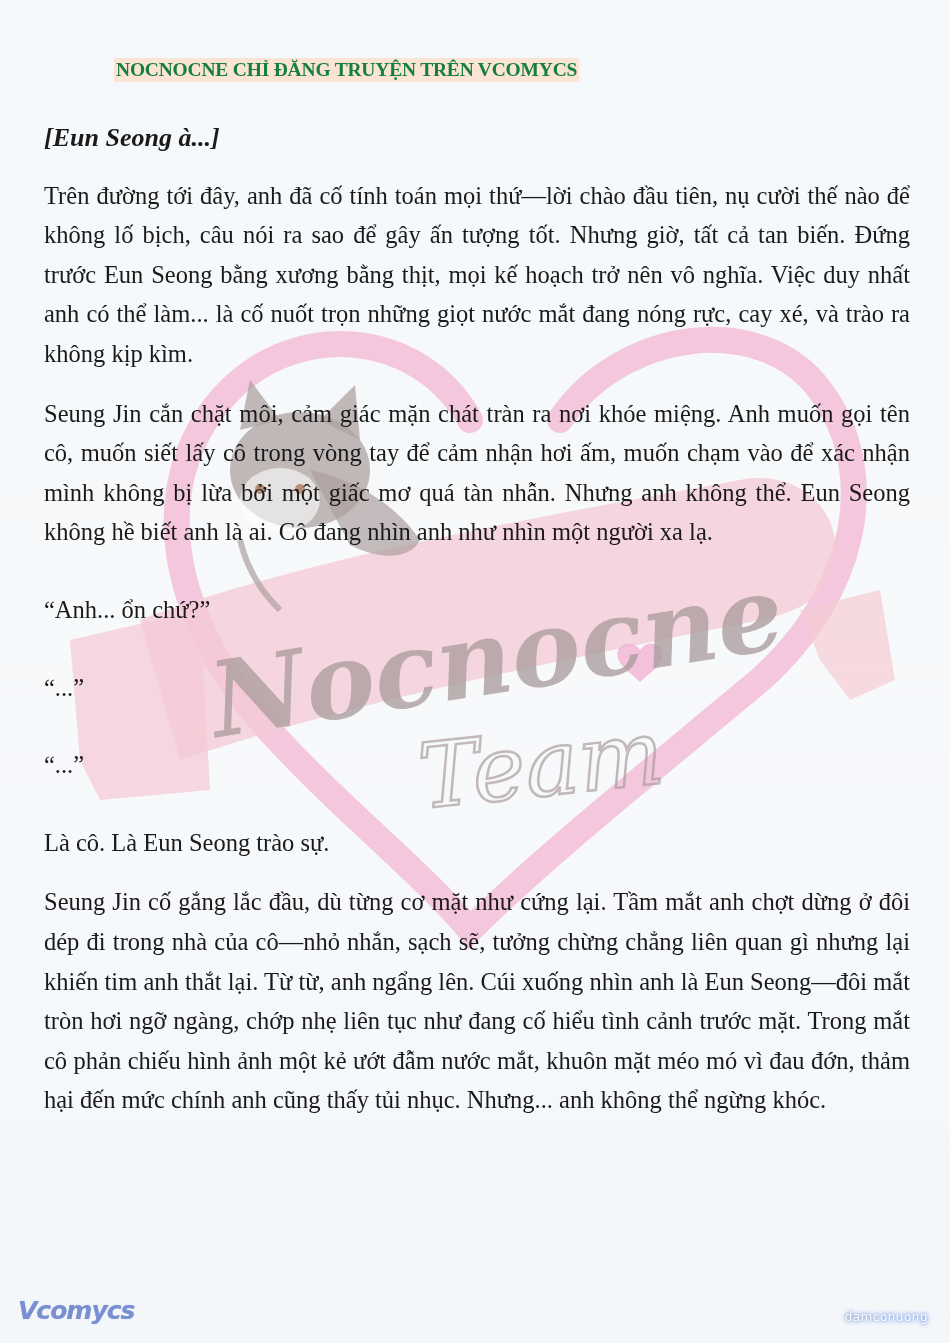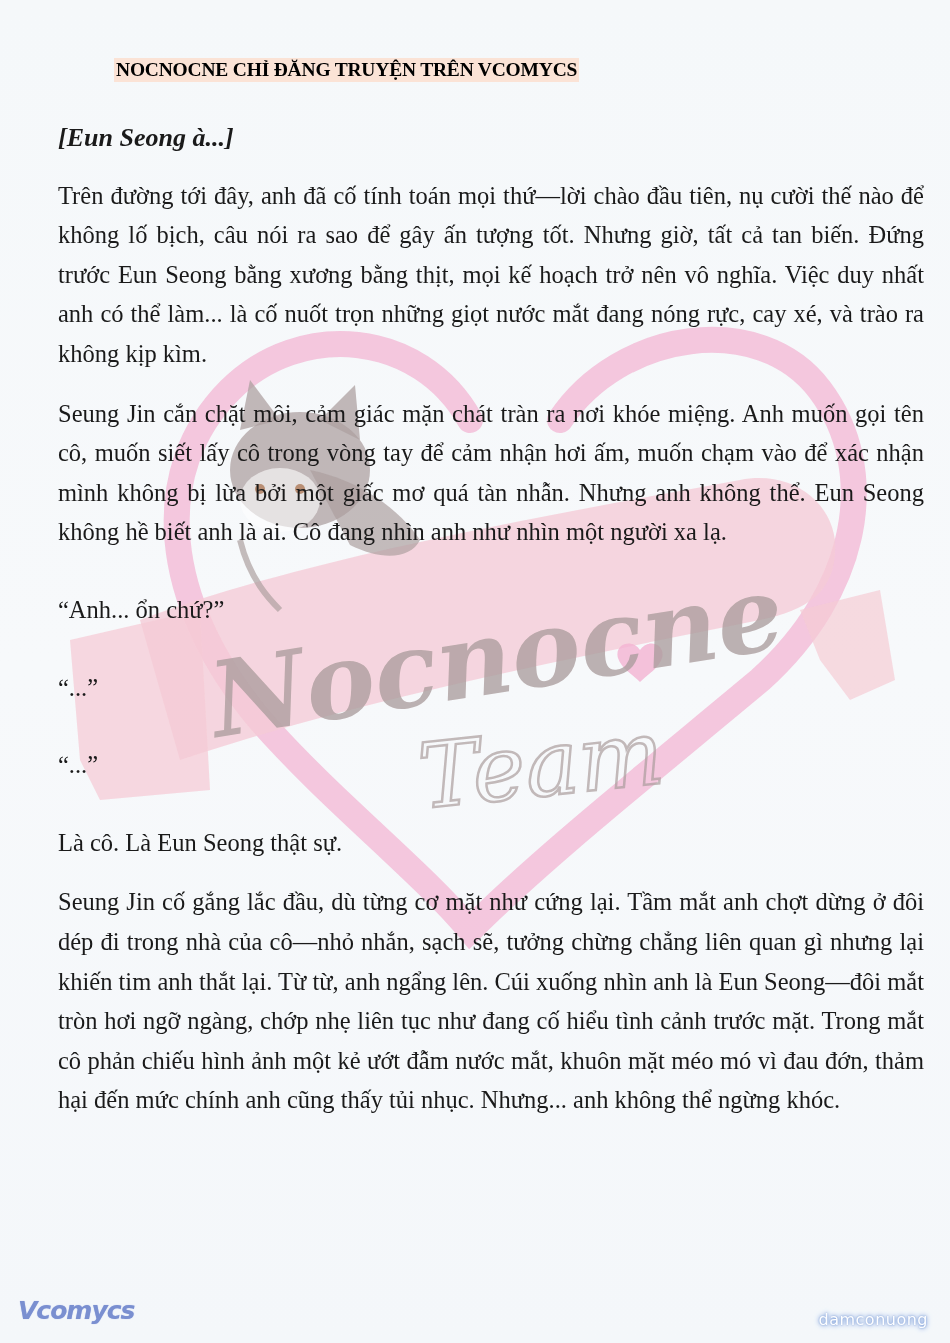--- a/index.html
+++ b/index.html
@@ -28,32 +28,32 @@
       pointer-events: none;
       z-index: 1;
     }
     .header-banner {
       position: absolute;
       left: 114px;
       top: 58px;
       height: 24px;
       padding: 0 2px;
       background: #fbe3d6;
-      color: #000000;
+      color: #15803d;
       font-family: "Liberation Serif", serif;
       font-weight: bold;
       font-size: 19.5px;
       line-height: 24px;
       letter-spacing: -0.2px;
       z-index: 3;
       white-space: nowrap;
     }
     .content {
       position: absolute;
-      left: 58px;
+      left: 44px;
       top: 118px;
       width: 866px;
       z-index: 2;
       font-size: 24.5px;
       line-height: 39.6px;
     }
     .para {
       margin: 0 0 20px 0;
       text-align: justify;
       text-align-last: left;
@@ -80,21 +80,21 @@
       color: #7a8fd0;
       letter-spacing: -1px;
       text-shadow: 0 0 1px #aab8e8;
     }
     .footer-logo-right {
       position: absolute;
       right: 22px;
       top: 1310px;
       z-index: 3;
       font-family: "DejaVu Sans", sans-serif;
-      font-size: 16px;
+      font-size: 12px;
       color: #ffffff;
       letter-spacing: 0.5px;
       text-shadow: 0 0 2px #7c9dd8, 0 0 4px #7c9dd8, 0 0 6px #a8c0ee;
     }
   </style>
 </head>
 <body>
 
 <div class="page">
 
@@ -130,19 +130,19 @@
 
   <div class="header-banner">NOCNOCNE CHỈ ĐĂNG TRUYỆN TRÊN VCOMYCS</div>
 
   <div class="content">
     <p class="para italic-head">[Eun Seong à...]</p>
     <p class="para">Trên đường tới đây, anh đã cố tính toán mọi thứ—lời chào đầu tiên, nụ cười thế nào để không lố bịch, câu nói ra sao để gây ấn tượng tốt. Nhưng giờ, tất cả tan biến. Đứng trước Eun Seong bằng xương bằng thịt, mọi kế hoạch trở nên vô nghĩa. Việc duy nhất anh có thể làm... là cố nuốt trọn những giọt nước mắt đang nóng rực, cay xé, và trào ra không kịp kìm.</p>
     <p class="para">Seung Jin cắn chặt môi, cảm giác mặn chát tràn ra nơi khóe miệng. Anh muốn gọi tên cô, muốn siết lấy cô trong vòng tay để cảm nhận hơi ấm, muốn chạm vào để xác nhận mình không bị lừa bởi một giấc mơ quá tàn nhẫn. Nhưng anh không thể. Eun Seong không hề biết anh là ai. Cô đang nhìn anh như nhìn một người xa lạ.</p>
     <p class="para dialog">“Anh... ổn chứ?”</p>
     <p class="para dialog">“...”</p>
     <p class="para dialog">“...”</p>
-    <p class="para dialog">Là cô. Là Eun Seong thật sự.</p>
+    <p class="para dialog">Là cô. Là Eun Seong trào sự.</p>
     <p class="para">Seung Jin cố gắng lắc đầu, dù từng cơ mặt như cứng lại. Tầm mắt anh chợt dừng ở đôi dép đi trong nhà của cô—nhỏ nhắn, sạch sẽ, tưởng chừng chẳng liên quan gì nhưng lại khiến tim anh thắt lại. Từ từ, anh ngẩng lên. Cúi xuống nhìn anh là Eun Seong—đôi mắt tròn hơi ngỡ ngàng, chớp nhẹ liên tục như đang cố hiểu tình cảnh trước mặt. Trong mắt cô phản chiếu hình ảnh một kẻ ướt đẫm nước mắt, khuôn mặt méo mó vì đau đớn, thảm hại đến mức chính anh cũng thấy tủi nhục. Nhưng... anh không thể ngừng khóc.</p>
   </div>
 
   <div class="footer-logo-left">Vcomycs</div>
   <div class="footer-logo-right">damconuong</div>
 </div>
 
 </body></html>

